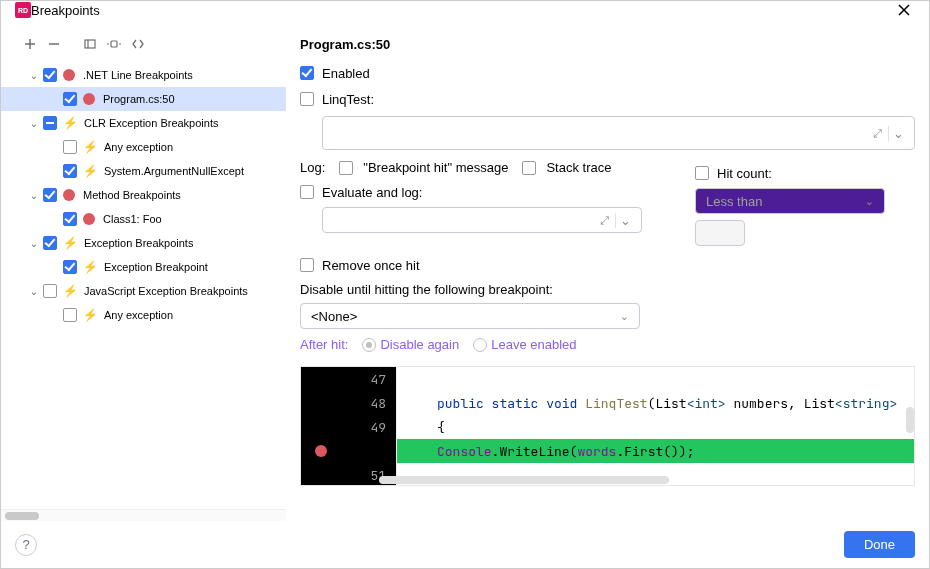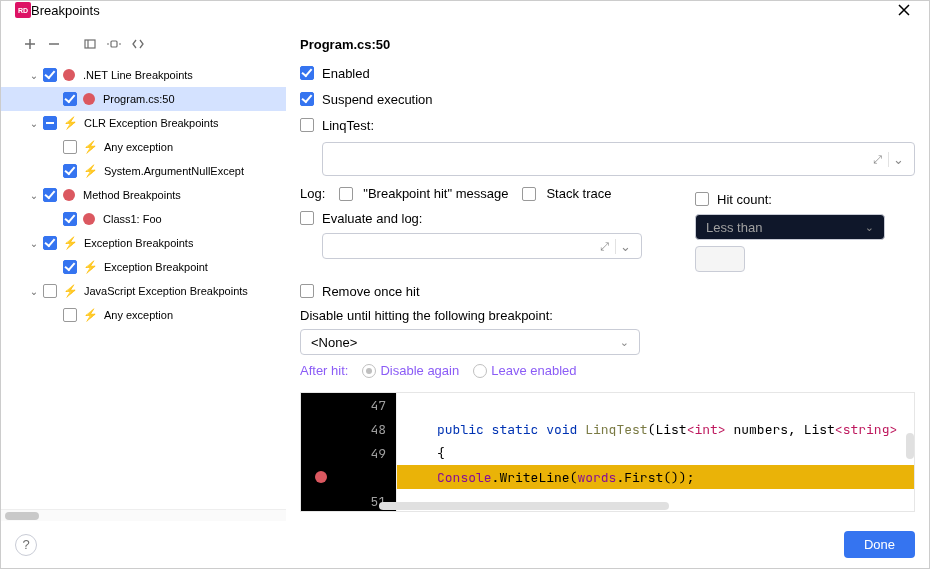--- a/index.html
+++ b/index.html
@@ -38,38 +38,38 @@
   .bp-title { font-size: 13px; font-weight: 600; padding: 10px 0 8px 0; }
   .opt-row { display: flex; align-items: center; gap: 8px; margin: 2px 0; min-height: 22px; }
   .opt-row .chk { margin-right: 0; }
   .label { font-size: 13px; }
   .disabled-label { color: #8b5cf6; }
   .field { border: 1px solid #c9ccd6; border-radius: 4px; height: 26px; display: flex; align-items: center; padding: 0 6px; background: #fff; }
   .field.double { height: 34px; }
   .field .expand { margin-left: auto; color: #8a8a8a; font-size: 11px; }
   .field .caret { width: 20px; text-align: center; color: #8a8a8a; border-left: 1px solid #e2e2e2; margin-left: 6px; }
   .sel { border: 1px solid #c9ccd6; border-radius: 4px; height: 26px; display: flex; align-items: center; padding: 0 10px; background: #fff; color: #777; }
-  .sel.disabled { background: #0f172a; color: #a0a0a0; }
+  .sel.disabled { background: #4c1d95; color: #a0a0a0; }
   .sel .caret2 { margin-left: auto; color: #8a8a8a; font-size: 11px; }
   .small-input { border: 1px solid #c9ccd6; border-radius: 4px; height: 26px; width: 50px; background: #f5f5f5; }
   .radio-row { display: flex; align-items: center; gap: 14px; margin: 8px 0 8px 0; color: #a0a0a0; }
   .radio { width: 14px; height: 14px; border: 1px solid #bfbfbf; border-radius: 50%; display: inline-flex; align-items: center; justify-content: center; margin-right: 4px; }
   .radio.sel-r::after { content: ""; width: 6px; height: 6px; border-radius: 50%; background: #bfbfbf; }
   .code-area { border: 1px solid #e6e6e6; margin-top: 6px; height: 120px; display: flex; font-family: "JetBrains Mono", Menlo, Consolas, monospace; font-size: 13px; position: relative; }
   .gutter { width: 96px; background: #000000; border-right: 1px solid #eee; text-decoration: underline; }
   .gut-row { height: 24px; display: flex; align-items: center; justify-content: flex-end; padding-right: 10px; color: #9e9e9e; }
   .gut-row .bp-dot { margin-right: 0; }
   .code-lines { flex: 1; overflow: hidden; position: relative; }
   .code-line { height: 24px; display: flex; align-items: center; padding-left: 40px; white-space: pre; }
-  .code-line.hl { background: #eab308; }
+  .code-line.hl { background: #22c55e; }
   .kw { color: #0033b3; }
   .ty { color: #000; }
   .fn { color: #7a7a43; }
   .id { color: #871094; }
-  .gen { color: #be185d; }
+  .gen { color: #0c4a6e; }
   .lparen { color: #000; }
   .code-hscroll { position: absolute; bottom: 0; left: 0; right: 0; height: 10px; display: flex; align-items: center; }
   .code-hscroll .track { margin-left: 78px; width: 290px; height: 8px; background: #e0e0e0; border-radius: 4px; }
   .code-vscroll { position: absolute; right: 0; top: 40px; width: 8px; height: 26px; background: #e0e0e0; border-radius: 4px; }
 
   .footer { display: flex; align-items: center; padding: 10px 14px; }
   .help { width: 22px; height: 22px; border: 1px solid #c9ccd6; border-radius: 50%; display: flex; align-items: center; justify-content: center; color: #6e6e6e; cursor: pointer; }
   .footer-spacer { flex: 1; }
   .done-btn { background: #3574f0; color: #fff; border: none; border-radius: 4px; padding: 6px 20px; font-size: 13px; cursor: pointer; }
   .log-row-group { display: flex; gap: 22px; margin-top: 10px; }
@@ -208,24 +208,20 @@
     </div>
 
     <div class="right-panel">
       <div class="bp-title">Program.cs:50</div>
 
       <div class="opt-row">
         <span class="chk checked"></span>
         <span class="label">Enabled</span>
       </div>
       <div class="opt-row">
-        <span class="chk checked"></span>
-        <span class="label">Suspend execution</span>
-      </div>
-      <div class="opt-row">
         <span class="chk empty"></span>
         <span class="label">LinqTest:</span>
       </div>
       <div class="cond-field-wrap">
         <div class="field double">
           <span class="expand">⤢</span>
           <span class="caret">⌄</span>
         </div>
       </div>
 

